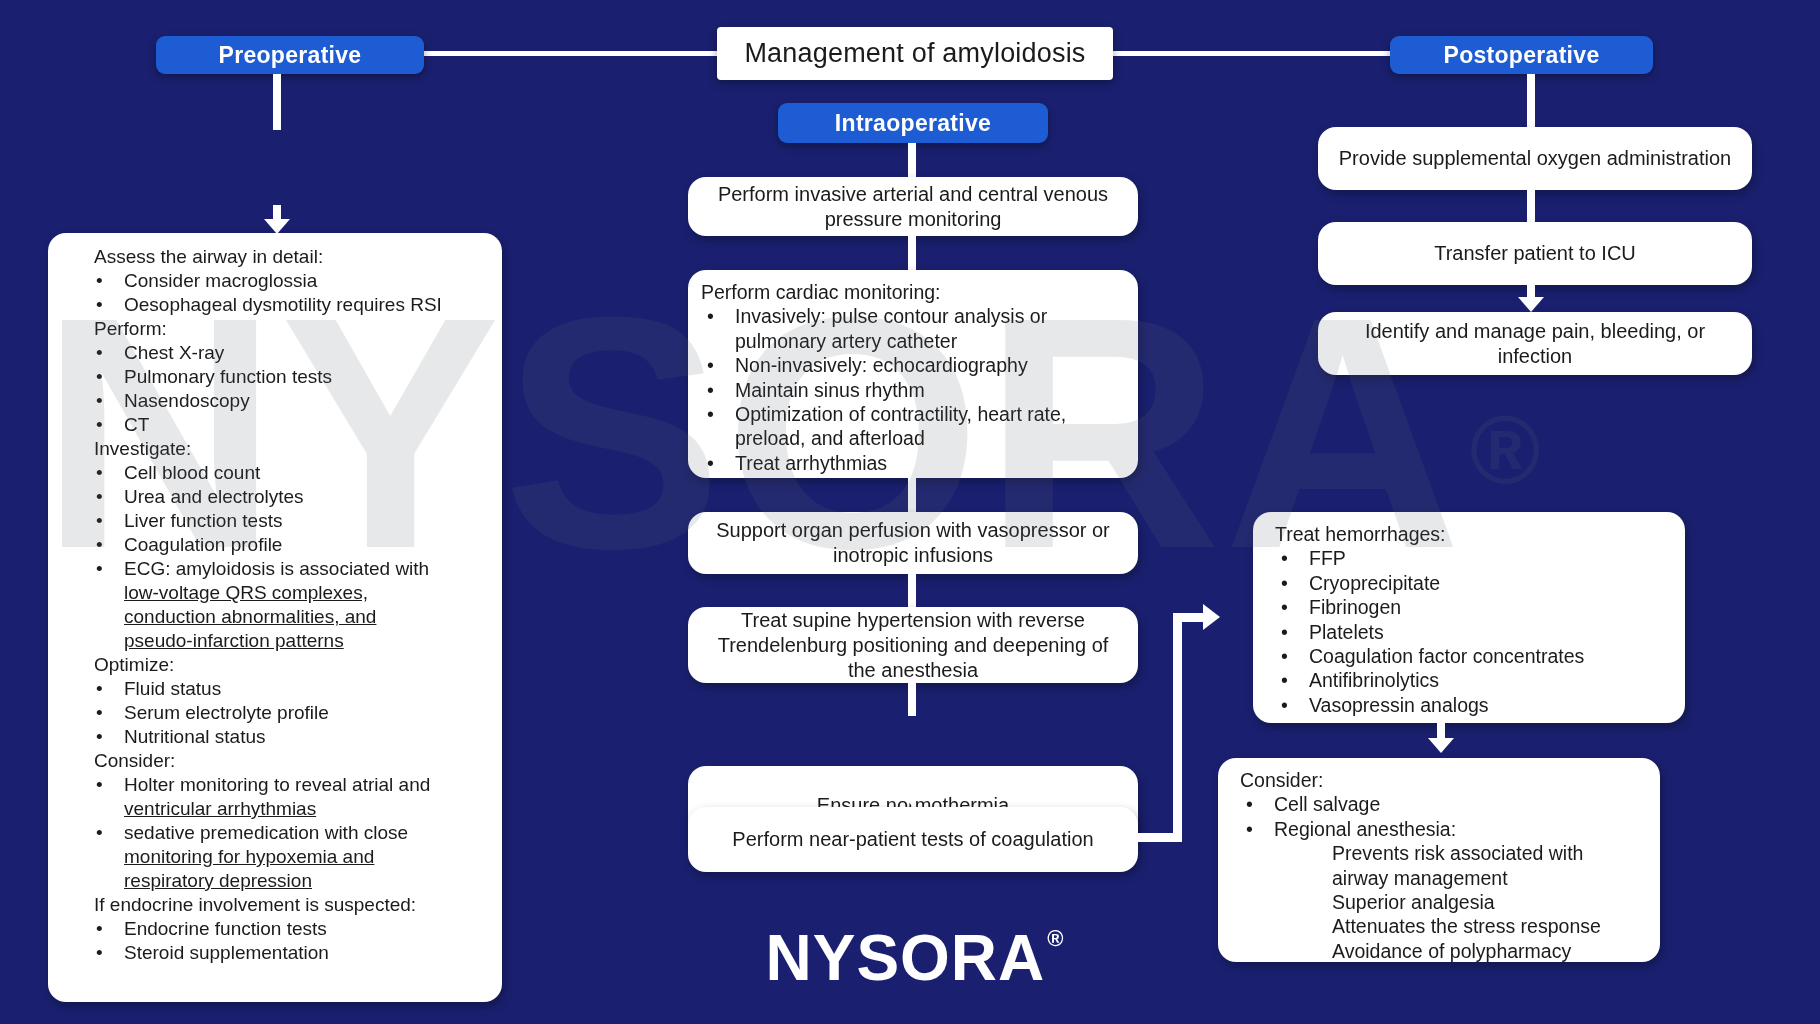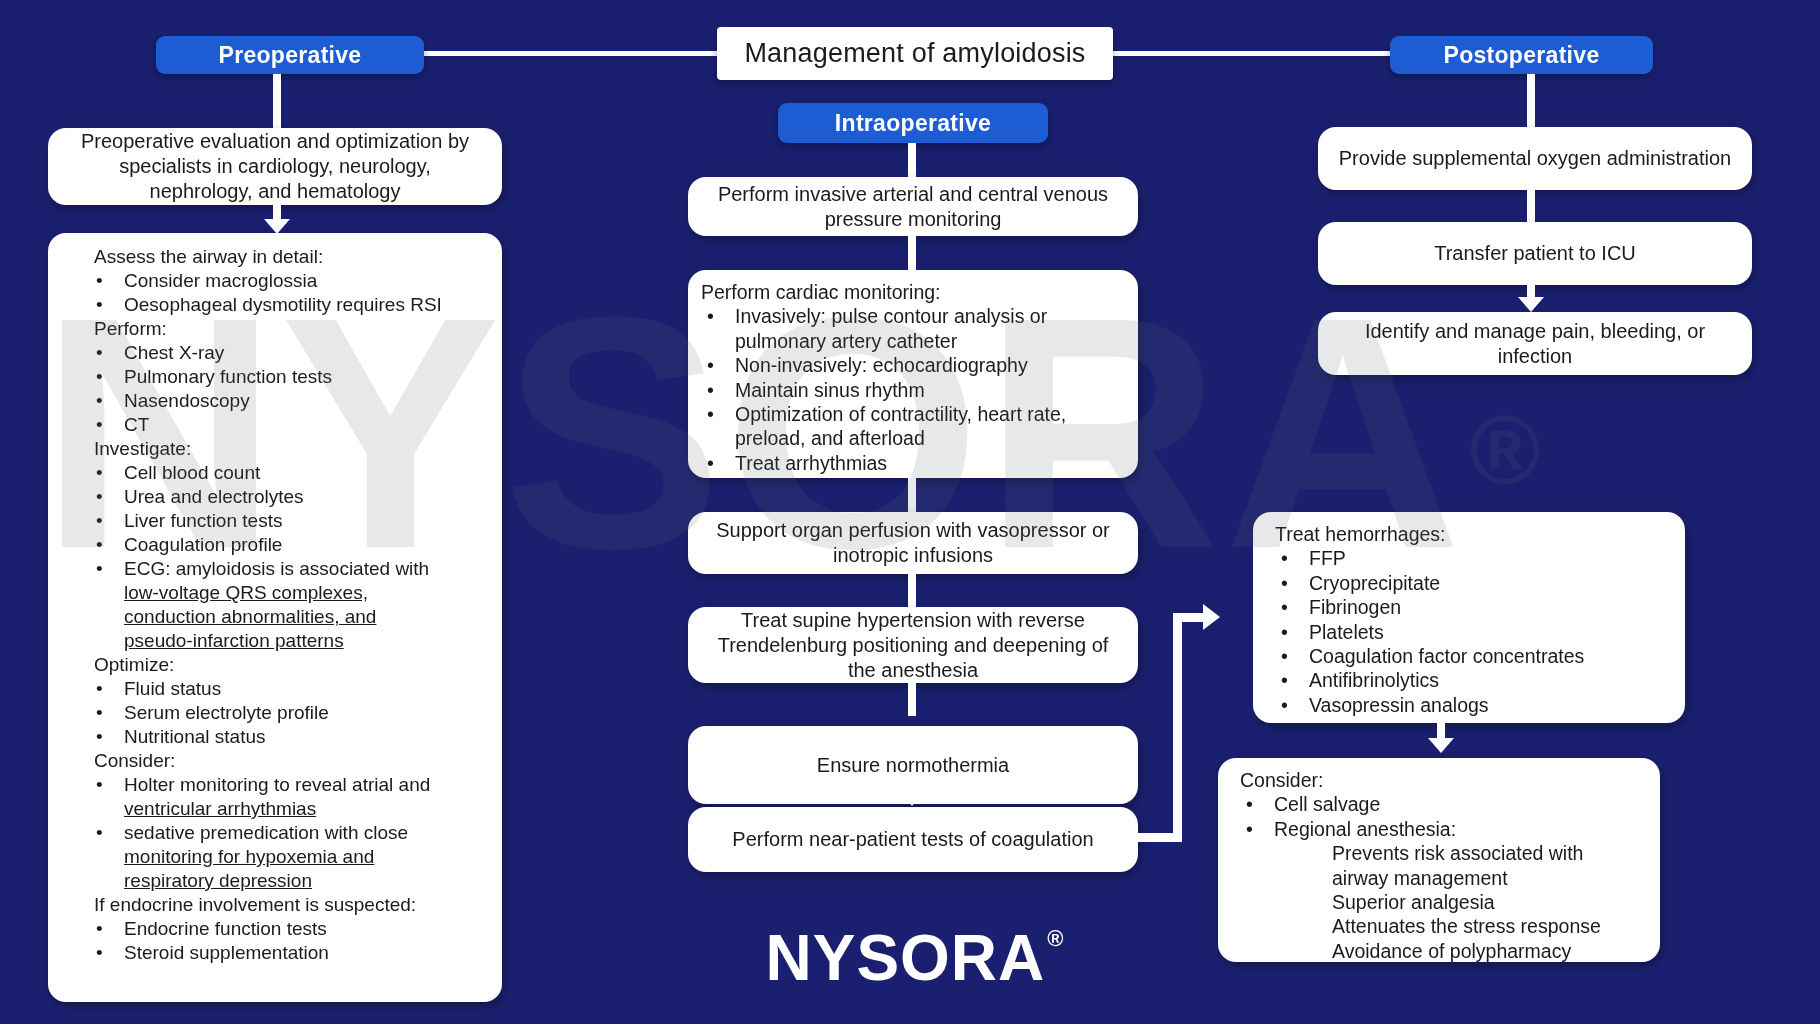--- a/index.html
+++ b/index.html
@@ -78,23 +78,20 @@
     <span>Management of amyloidosis</span>
   </div>
   <div class="abs phase" style="left:778px;top:103px;width:270px;height:40px;">
     <span>Intraoperative</span>
   </div>
   <div class="abs phase" style="left:1390px;top:36px;width:263px;height:38px;">
     <span>Postoperative</span>
   </div>
 
   <div class="abs vline" style="left:273px;top:74px;height:56px;"></div>
-  <div class="abs wbox center" style="left:48px;top:128px;width:454px;height:77px;">
-    <span>Preoperative evaluation and optimization by specialists in cardiology, neurology, nephrology, and hematology</span>
-  </div>
   <div class="abs vline" style="left:273px;top:205px;height:16px;"></div>
   <div class="abs arr-down" style="left:264px;top:219px;"></div>
   <div class="abs wbox listbox" id="preop-detail-box" style="left:48px;top:233px;width:454px;height:769px;">
 
   <div class="line head">Assess the airway in detail:</div>
       <div class="line bullet">Consider macroglossia</div>
       <div class="line bullet">Oesophageal dysmotility requires RSI</div>
       <div class="line head">Perform:</div>
       <div class="line bullet">Chest X-ray</div>
       <div class="line bullet">Pulmonary function tests</div>
@@ -142,21 +139,21 @@
     </div>
   <div class="abs vline" style="left:908px;top:478px;height:36px;"></div>
   <div class="abs wbox center" style="left:688px;top:512px;width:450px;height:62px;">
     <span>Support organ perfusion with vasopressor or inotropic infusions</span>
   </div>
   <div class="abs vline" style="left:908px;top:574px;height:35px;"></div>
   <div class="abs wbox center" style="left:688px;top:607px;width:450px;height:76px;">
     <span>Treat supine hypertension with reverse Trendelenburg positioning and deepening of the anesthesia</span>
   </div>
   <div class="abs vline" style="left:908px;top:683px;height:33px;"></div>
-  <div class="abs wbox center" style="left:688px;top:714px;width:450px;height:78px;margin-top:12px;">
+  <div class="abs wbox center" style="left:688px;top:754px;width:450px;height:78px;margin-top:12px;">
     <span>Ensure normothermia</span>
   </div>
   <div class="abs vline" style="left:908px;top:776px;height:17px;"></div>
   <div class="abs arr-down" style="left:899px;top:791px;"></div>
   <div class="abs wbox center" style="left:688px;top:807px;width:450px;height:65px;">
     <span>Perform near-patient tests of coagulation</span>
   </div>
 
   <div class="abs hline thick" style="left:1137px;top:833px;width:45px;"></div>
   <div class="abs vline" style="left:1173px;top:613px;height:229px;width:9px;"></div>

